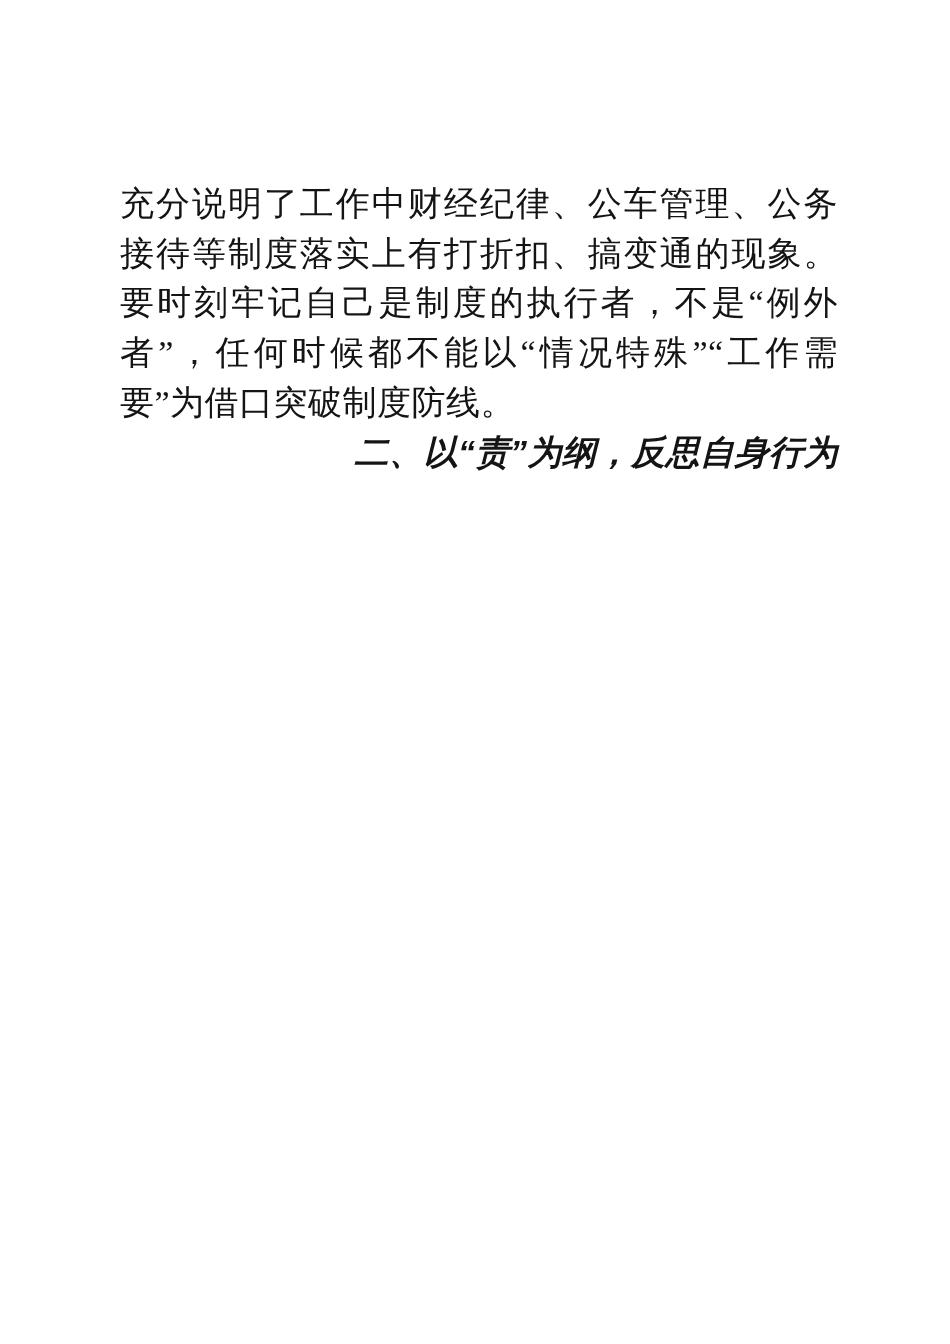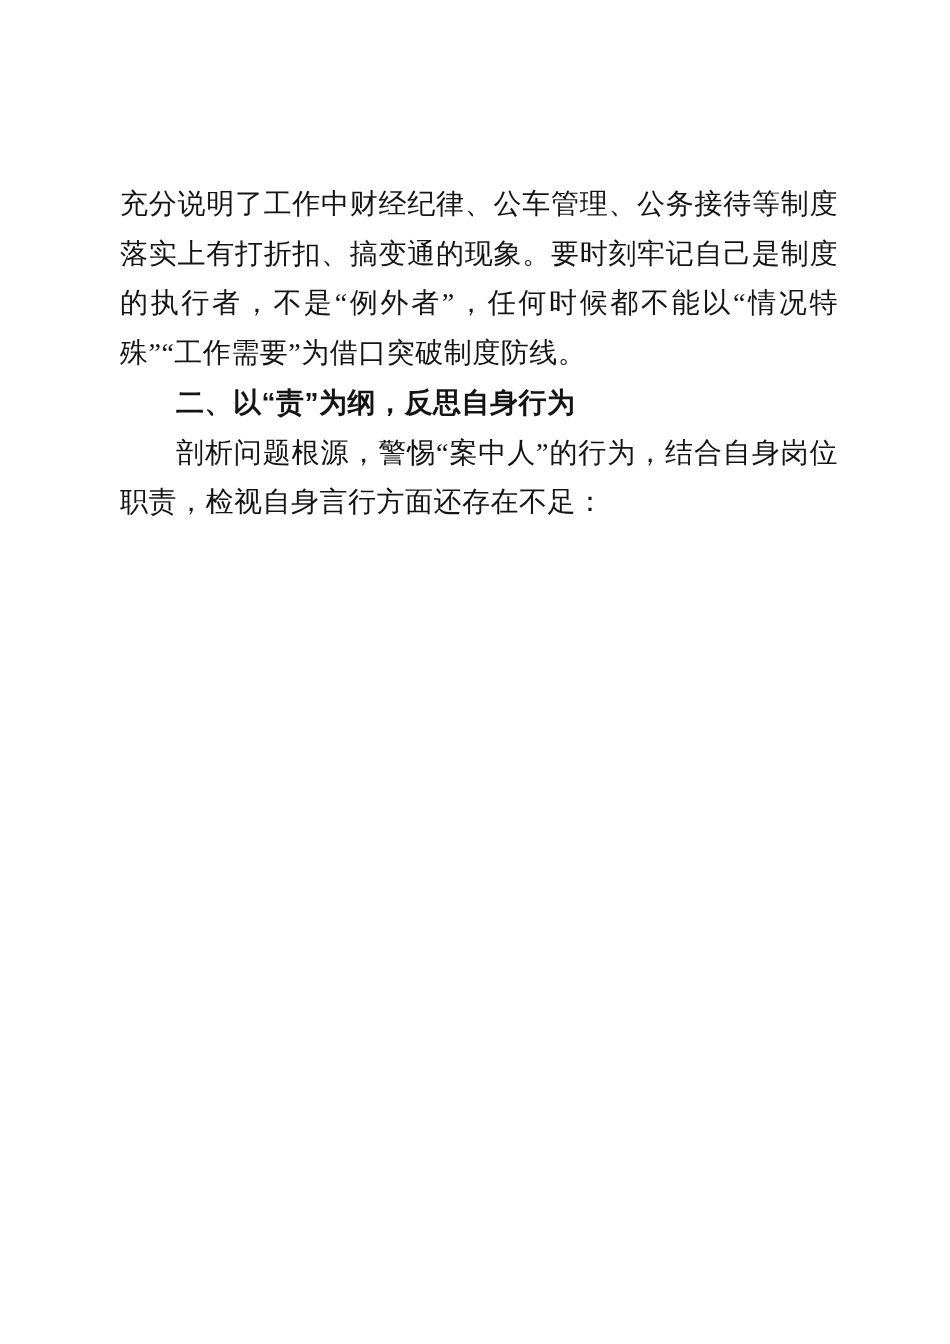--- a/index.html
+++ b/index.html
@@ -22,40 +22,40 @@
   .text-block {
     position: absolute;
     left: 120px;
     top: 179px;
     width: 718px;
     color: #141414;
   }
   .para {
     margin: 0;
     padding: 0;
-    font-size: 28px;
+    font-size: 34px;
     line-height: 49.7px;
     text-align: justify;
     text-justify: inter-character;
     font-family: "Liberation Serif", "DejaVu Serif", serif;
     font-weight: 400;
     letter-spacing: 0.5px;
   }
   .para.indent {
     text-indent: 2em;
   }
   .para.heading {
     font-family: "Liberation Sans", "DejaVu Sans", sans-serif;
     font-weight: 700;
-    text-align: left;
+    text-align: right;
     text-justify: auto;
+    font-style: italic;
   }
 </style>
 </head>
 <body>
 
 <div class="page">
   <div class="text-block">
       <p class="para body">充分说明了工作中财经纪律、公车管理、公务接待等制度落实上有打折扣、搞变通的现象。要时刻牢记自己是制度的执行者，不是“例外者”，任何时候都不能以“情况特殊”“工作需要”为借口突破制度防线。</p>
       <p class="para heading indent">二、以“责”为纲，反思自身行为</p>
-      <p class="para body indent">剖析问题根源，警惕“案中人”的行为，结合自身岗位职责，检视自身言行方面还存在不足：</p>
     </div>
 </div>
 
 </body></html>

